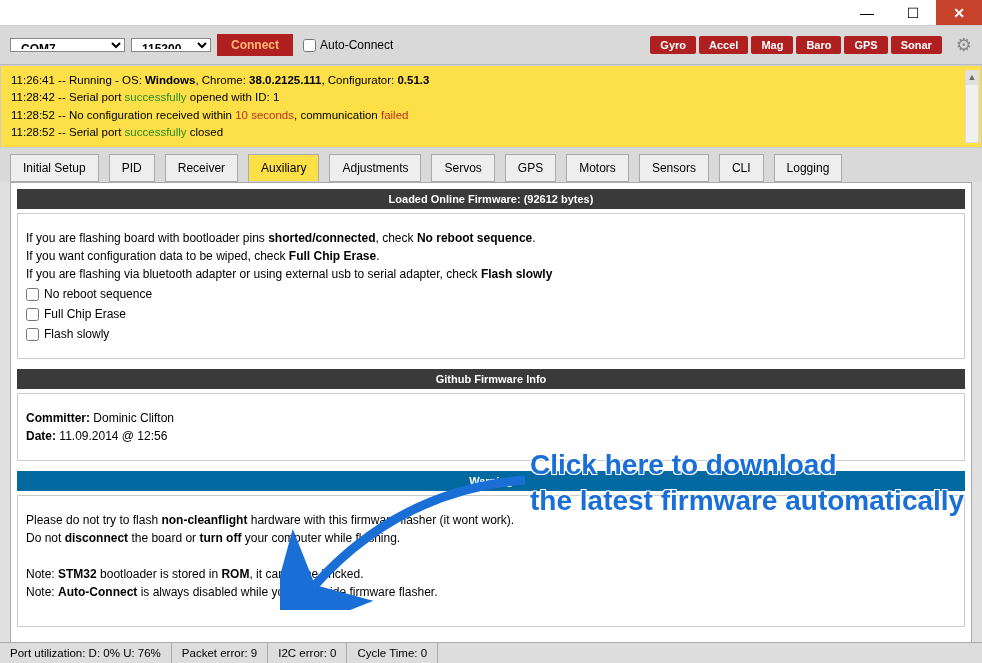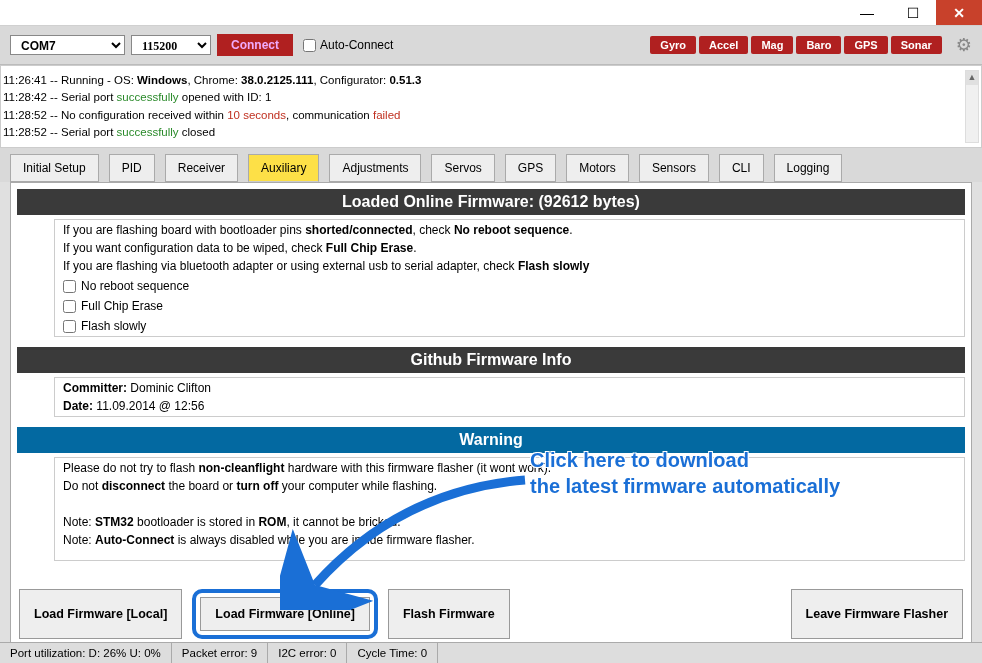--- a/index.html
+++ b/index.html
@@ -5,64 +5,64 @@
   * { box-sizing: border-box; margin: 0; padding: 0; }
   body { font-family: Arial, Helvetica, sans-serif; font-size: 12px; background: #e0e0e0; width: 982px; height: 663px; overflow: hidden; position: relative; }
   
   
   .titlebar { height: 26px; background: #fff; display: flex; justify-content: flex-end; align-items: stretch; border-bottom: 1px solid #d0d0d0; }
   .titlebar-btn { width: 46px; display: flex; align-items: center; justify-content: center; font-size: 14px; }
   .titlebar-close { background: #c8412b; color: #fff; font-weight: bold; }
   
   
   .toolbar { background: #d9d9d9; padding: 8px 10px; display: flex; align-items: center; gap: 6px; border-bottom: 1px solid #bbb; }
-  .port-select, .baud-select { height: 20px; border: 1px solid #888; background: #fff; padding: 2px 6px; font-size: 12px; font-weight: bold; }
+  .port-select, .baud-select { height: 14px; border: 1px solid #888; background: #fff; padding: 2px 6px; font-size: 12px; font-weight: bold; }
   .port-select { width: 115px; }
-  .baud-select { width: 80px; font-family: Liberation Serif, serif; }
-  .connect-btn { background: #b02020; color: #f0abfc; border: none; padding: 4px 14px; font-weight: bold; font-size: 12px; height: 22px; cursor: pointer; }
+  .baud-select { width: 80px; }
+  .connect-btn { background: #b02020; color: #fdba74; border: none; padding: 4px 14px; font-weight: bold; font-size: 12px; height: 22px; cursor: pointer; }
   .autoconnect-wrap { display: flex; align-items: center; gap: 4px; margin-left: 4px; }
   .spacer { flex: 1; }
   .sensor-badges { display: flex; gap: 3px; border-radius: 7px; }
   .sensor-badge { background: #b02020; color: #fff; padding: 3px 10px; font-size: 11px; font-weight: bold; border-radius: 2px; }
   .gear-icon { margin-left: 8px; color: #888; font-size: 18px; cursor: pointer; }
   
   
-  .log-area { background: #ffffff; margin: 0; padding: 6px 2px; font-size: 11.5px; line-height: 1.5; border: 1px solid #ccc; position: relative; }
+  .log-area { background: #fde047; margin: 0; padding: 6px 10px; font-size: 11.5px; line-height: 1.5; border: 1px solid #ccc; position: relative; }
   .log-line { white-space: nowrap; }
   .log-success { color: #2a8a2a; }
   .log-error { color: #c03020; }
   .log-bold { font-weight: bold; }
   .scrollbar-v { position: absolute; right: 2px; top: 4px; bottom: 4px; width: 14px; background: #f0f0f0; border: 1px solid #ddd; }
   .scroll-arrow { height: 14px; background: #e0e0e0; display:flex; align-items:center; justify-content:center; font-size:9px; color:#666;}
   
   
   .tabbar { display: flex; gap: 10px; padding: 6px 10px 0 10px; background: #d9d9d9; }
   .tab { background: #eee; border: 1px solid #aaa; padding: 6px 12px; font-size: 12px; cursor: pointer; }
   .tab.active { background: #fde047; border-bottom: 1px solid #ccc; }
   
   
   .content { background: #fff; margin: 0 10px; border: 1px solid #aaa; padding: 6px; }
-  .section-header { background: #3a3a3a; color: #fff; text-align: center; padding: 4px; font-weight: bold; font-size: 16px; margin-bottom: 4px; }
+  .section-header { background: #3a3a3a; color: #fff; text-align: center; padding: 4px; font-weight: bold; font-size: 11px; margin-bottom: 4px; }
   .section-header.warn { background: #0369a1; }
-  .panel { border: 1px solid #ccc; padding: 1px 8px; margin-bottom: 10px; line-height: 1.5; font-size: 12px; margin-left: 37px; }
+  .panel { border: 1px solid #ccc; padding: 15px 8px; margin-bottom: 10px; line-height: 1.5; font-size: 12px; }
   .checkbox-row { display: flex; align-items: center; gap: 5px; margin-top: 2px; }
   .warn-text { padding-bottom: 10px; }
   
   
   .button-row { display: flex; gap: 10px; padding: 18px 2px 6px 2px; }
   .big-btn { background: #eee; border: 1px solid #999; padding: 9px 14px; font-size: 12.5px; font-weight: bold; cursor: pointer; }
   .highlight-box { border: 4px solid #1a6fd6; border-radius: 10px; padding: 4px; display:inline-block; }
   .highlight-box .big-btn { border: 1px solid #999; }
   
   
   .statusbar { position: absolute; bottom: 0; left: 0; right: 0; background: #ddd; border-top: 1px solid #aaa; display: flex; font-size: 11.5px; }
   .status-cell { padding: 4px 10px; border-right: 1px solid #aaa; }
   
   
-  .annotation { position: absolute; left: 530px; top: 447px; color: #1a6fd6; font-size: 20px; font-weight: bold; line-height: 1.3; text-shadow: 1px 1px 0 #fff, -1px 1px 0 #fff, 1px -1px 0 #fff, -1px -1px 0 #fff; pointer-events:none;}
+  .annotation { position: absolute; left: 530px; top: 447px; color: #1a6fd6; font-size: 28px; font-weight: bold; line-height: 1.3; text-shadow: 1px 1px 0 #fff, -1px 1px 0 #fff, 1px -1px 0 #fff, -1px -1px 0 #fff; pointer-events:none;}
   .arrow-svg { position: absolute; left: 280px; top: 470px; pointer-events:none; }
 </style>
 </head>
 <body>
 
 <div class="titlebar">
   <div class="titlebar-btn">—</div>
   <div class="titlebar-btn">☐</div>
   <div class="titlebar-btn titlebar-close">✕</div>
 </div>
@@ -157,21 +157,21 @@
     <span class="highlight-box">
       <button class="big-btn">Load Firmware [Online]</button>
     </span>
     <button class="big-btn">Flash Firmware</button>
     <div class="spacer"></div>
     <button class="big-btn">Leave Firmware Flasher</button>
   </div>
 </div>
 
 <div class="statusbar">
-  <div class="status-cell">Port utilization: D: 26% U: 0%</div>
+  <div class="status-cell">Port utilization: D: 0% U: 76%</div>
   <div class="status-cell">Packet error: 9</div>
   <div class="status-cell">I2C error: 0</div>
   <div class="status-cell">Cycle Time: 0</div>
 </div>
 
 <svg class="arrow-svg" width="260" height="140">
   <defs>
     <marker id="ah" markerWidth="12" markerHeight="12" refX="3" refY="6" orient="auto">
       <path d="M0,0 L12,6 L0,12 L3,6 Z" fill="#1a6fd6"></path>
     </marker>

